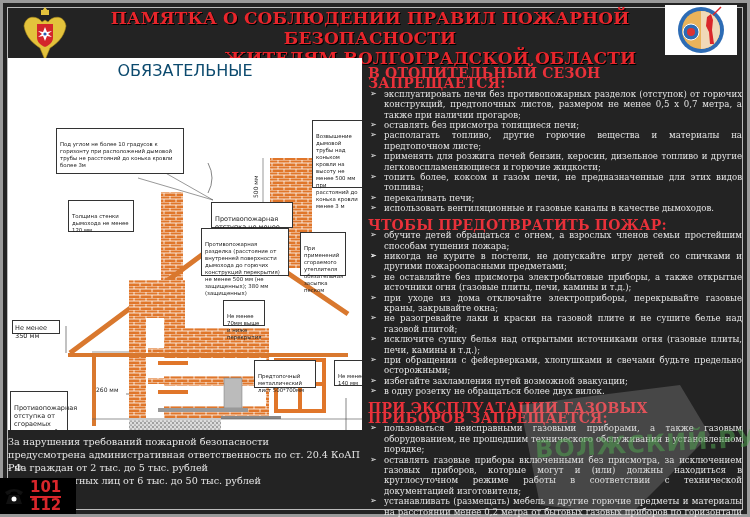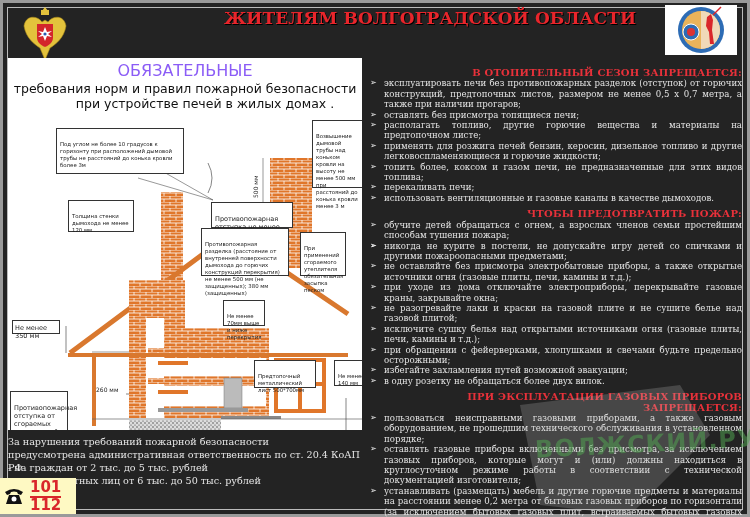--- a/index.html
+++ b/index.html
@@ -4,33 +4,33 @@
 <style>
   html,body{margin:0;padding:0;}
   body{width:750px;height:517px;background:#1a1a1a;font-family:"DejaVu Serif",serif;overflow:hidden;position:relative;}
   .frame{position:absolute;left:0;top:0;width:750px;height:517px;background:#232323;box-sizing:border-box;border:3px solid #9a9a9a;outline:1px solid #444;}
   .frame-inner{position:absolute;left:4px;top:4px;right:4px;bottom:4px;border:1px solid #bbb;}
   .emblem{position:absolute;left:20px;top:4px;width:50px;height:58px;}
   .logo{position:absolute;left:665px;top:5px;width:72px;height:50px;background:#fff;display:flex;align-items:center;justify-content:center;}
   .title{position:absolute;left:70px;top:8px;width:600px;text-align:center;color:#e8252b;font-family:"DejaVu Serif",serif;font-weight:bold;font-size:17px;line-height:20px;letter-spacing:0.1px;text-shadow:1px 1px 0 #000;}
   .title .l2{padding-left:120px;}
   .left{position:absolute;left:8px;top:58px;width:354px;height:372px;background:#fff;overflow:hidden;}
-  .lh1{position:absolute;left:0;width:354px;top:3px;text-align:center;font-family:"DejaVu Sans",sans-serif;font-size:16px;color:#8b5cf6;}
+  .lh1{position:absolute;left:0;width:354px;top:3px;text-align:center;font-family:"DejaVu Sans",sans-serif;font-size:16px;color:#0c4a6e;}
   .lh2{position:absolute;left:0;width:354px;top:23px;text-align:center;font-family:"DejaVu Sans",sans-serif;font-size:12.5px;color:#111;line-height:15px;}
   .lh3{position:absolute;left:40px;width:314px;top:38px;text-align:center;font-family:"DejaVu Sans",sans-serif;font-size:12.5px;color:#111;}
   .note{position:absolute;background:#fff;border:1px solid #333;font-family:"DejaVu Sans",sans-serif;font-size:5.4px;line-height:7px;color:#222;padding:12px 3px;box-sizing:border-box;}
   .note.big{font-size:6.5px;line-height:8px;}
   .diagram{position:absolute;left:0;top:0;width:354px;height:372px;}
   .fine{position:absolute;left:8px;top:430px;width:354px;height:80px;}
   .fine .t{position:absolute;left:0;width:354px;text-align:left;color:#e6e6e6;font-family:"DejaVu Serif",serif;font-size:9.6px;line-height:13px;}
-  .phone{position:absolute;left:0;top:478px;width:76px;height:36px;background:#fef9c3;display:flex;align-items:center;}
+  .phone{position:absolute;left:0;top:478px;width:76px;height:36px;background:#000000;display:flex;align-items:center;}
   .phone .nums{margin-left:6px;color:#d9262b;font-family:"DejaVu Sans",sans-serif;font-weight:bold;font-size:15px;line-height:15px;text-align:center;}
   .phone .nums .n1{border-bottom:2px solid #d9262b;padding-bottom:1px;}
   .right{position:absolute;left:368px;top:68px;width:374px;height:442px;color:#e4e4e4;font-family:"DejaVu Serif",serif;font-size:8.6px;line-height:10.4px;}
-  .sec-h{text-align:right;color:#e8313a;font-weight:bold;font-size:10px;margin:0 0 0 0;letter-spacing:0.2px;}
+  .sec-h{text-align:left;color:#e8313a;font-weight:bold;font-size:14px;margin:0 0 0 0;letter-spacing:0.2px;}
   ul{list-style:none;margin:0;padding:0;}
   li{position:relative;padding-left:16px;text-align:justify;}
   li .mk{position:absolute;left:2px;top:0;color:#f2f2f2;font-size:8px;}
   .gap{height:6px;}
   .watermark{position:absolute;left:480px;top:375px;width:240px;height:140px;pointer-events:none;}
   .wm-text{position:absolute;left:535px;top:430px;color:rgba(80,160,80,0.55);font-family:"DejaVu Sans",sans-serif;font-weight:bold;font-size:24px;letter-spacing:1px;transform:rotate(-3deg);pointer-events:none;}
 </style>
 </head>
 <body>
 
@@ -43,39 +43,38 @@
     <path d="M25 3 l3 4 h-6z" fill="#e3c23c"></path>
     <rect x="21" y="6" width="8" height="5" fill="#e3c23c"></rect>
     <path d="M4 22 C6 10 18 12 22 18 L25 16 L28 18 C32 12 44 10 46 22 C44 34 36 40 30 44 L25 56 L20 44 C14 40 6 34 4 22Z" fill="#e3c23c" stroke="#a98a1a" stroke-width="0.6"></path>
     <path d="M17 20 h16 v14 c0 6 -8 9 -8 9 c0 0 -8 -3 -8 -9z" fill="#d3262b"></path>
     <path d="M25 23 l2 5 5 -1 -4 3 4 3 -5 -1 -2 5 -2 -5 -5 1 4 -3 -4 -3 5 1z" fill="#fff"></path>
     <circle cx="25" cy="30" r="1.6" fill="#2a5ab0"></circle>
   </svg>
 </div>
 
 <div class="title">
+  <div>ПАМЯТКА О СОБЛЮДЕНИИ ПРАВИЛ ПОЖАРНОЙ БЕЗОПАСНОСТИ</div>
   <div class="l2">ЖИТЕЛЯМ ВОЛГОГРАДСКОЙ ОБЛАСТИ</div>
 </div>
 
 <div class="logo">
   <svg width="56" height="50" viewBox="0 0 56 50">
     <circle cx="28" cy="25" r="23" fill="#2d6cb5"></circle>
     <circle cx="28" cy="25" r="19" fill="#e9b35a"></circle>
     <path d="M28 6 A19 19 0 0 1 28 44 Z" fill="#f0d9b8"></path>
     <circle cx="18" cy="27" r="8" fill="#2d6cb5" stroke="#fff" stroke-width="1"></circle>
     <circle cx="18" cy="27" r="4" fill="#d33"></circle>
     <path d="M34 12 l4 -3 2 6 -1 10 2 14 -4 0 -1 -12 -3 -6z" fill="#d9262b"></path>
     <path d="M40 10 l8 -8" stroke="#d9262b" stroke-width="1.5"></path>
   </svg>
 </div>
 
 <div class="left">
   <div class="lh1">ОБЯЗАТЕЛЬНЫЕ</div>
-  <div class="lh2">требования норм и правил пожарной безопасности</div>
-  <div class="lh3">при устройстве печей в жилых домах .</div>
 
   <svg class="diagram" viewBox="0 0 354 372">
     <defs>
       <pattern id="brick" width="12" height="6" patternUnits="userSpaceOnUse">
         <rect width="12" height="6" fill="#e0762a"></rect>
         <path d="M0 0 H12 M0 3 H12 M6 0 V3 M0 3 V6 M12 3 V6" stroke="#fff" stroke-width="0.8"></path>
       </pattern>
       <pattern id="gravel" width="4" height="4" patternUnits="userSpaceOnUse">
         <rect width="4" height="4" fill="#ddd"></rect>
         <circle cx="1" cy="1" r="0.8" fill="#555"></circle>

